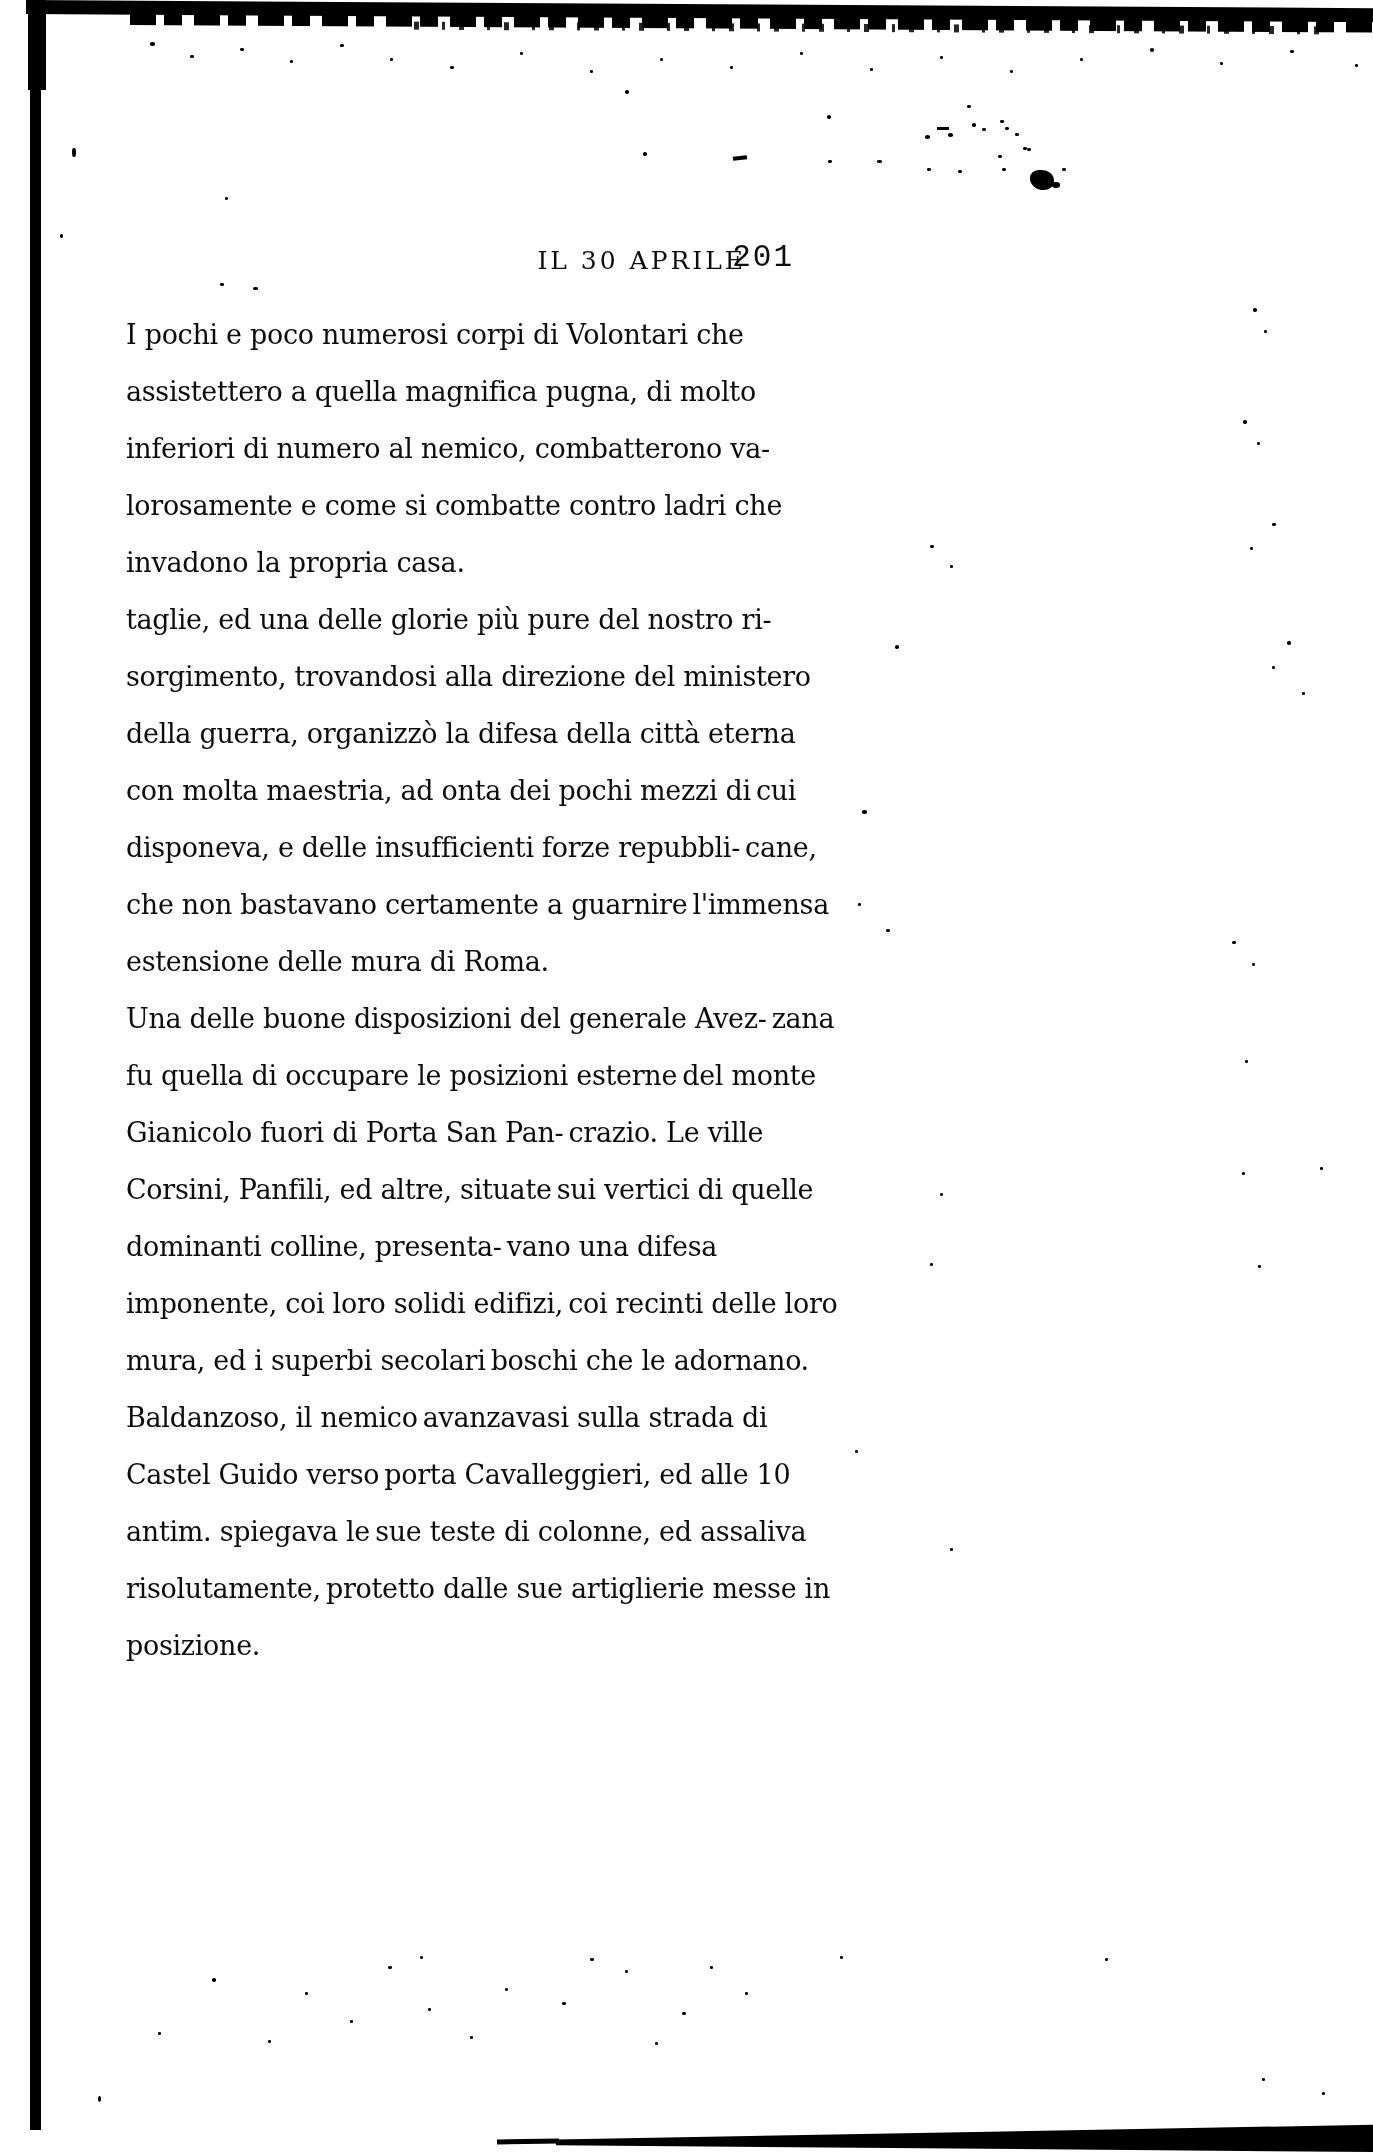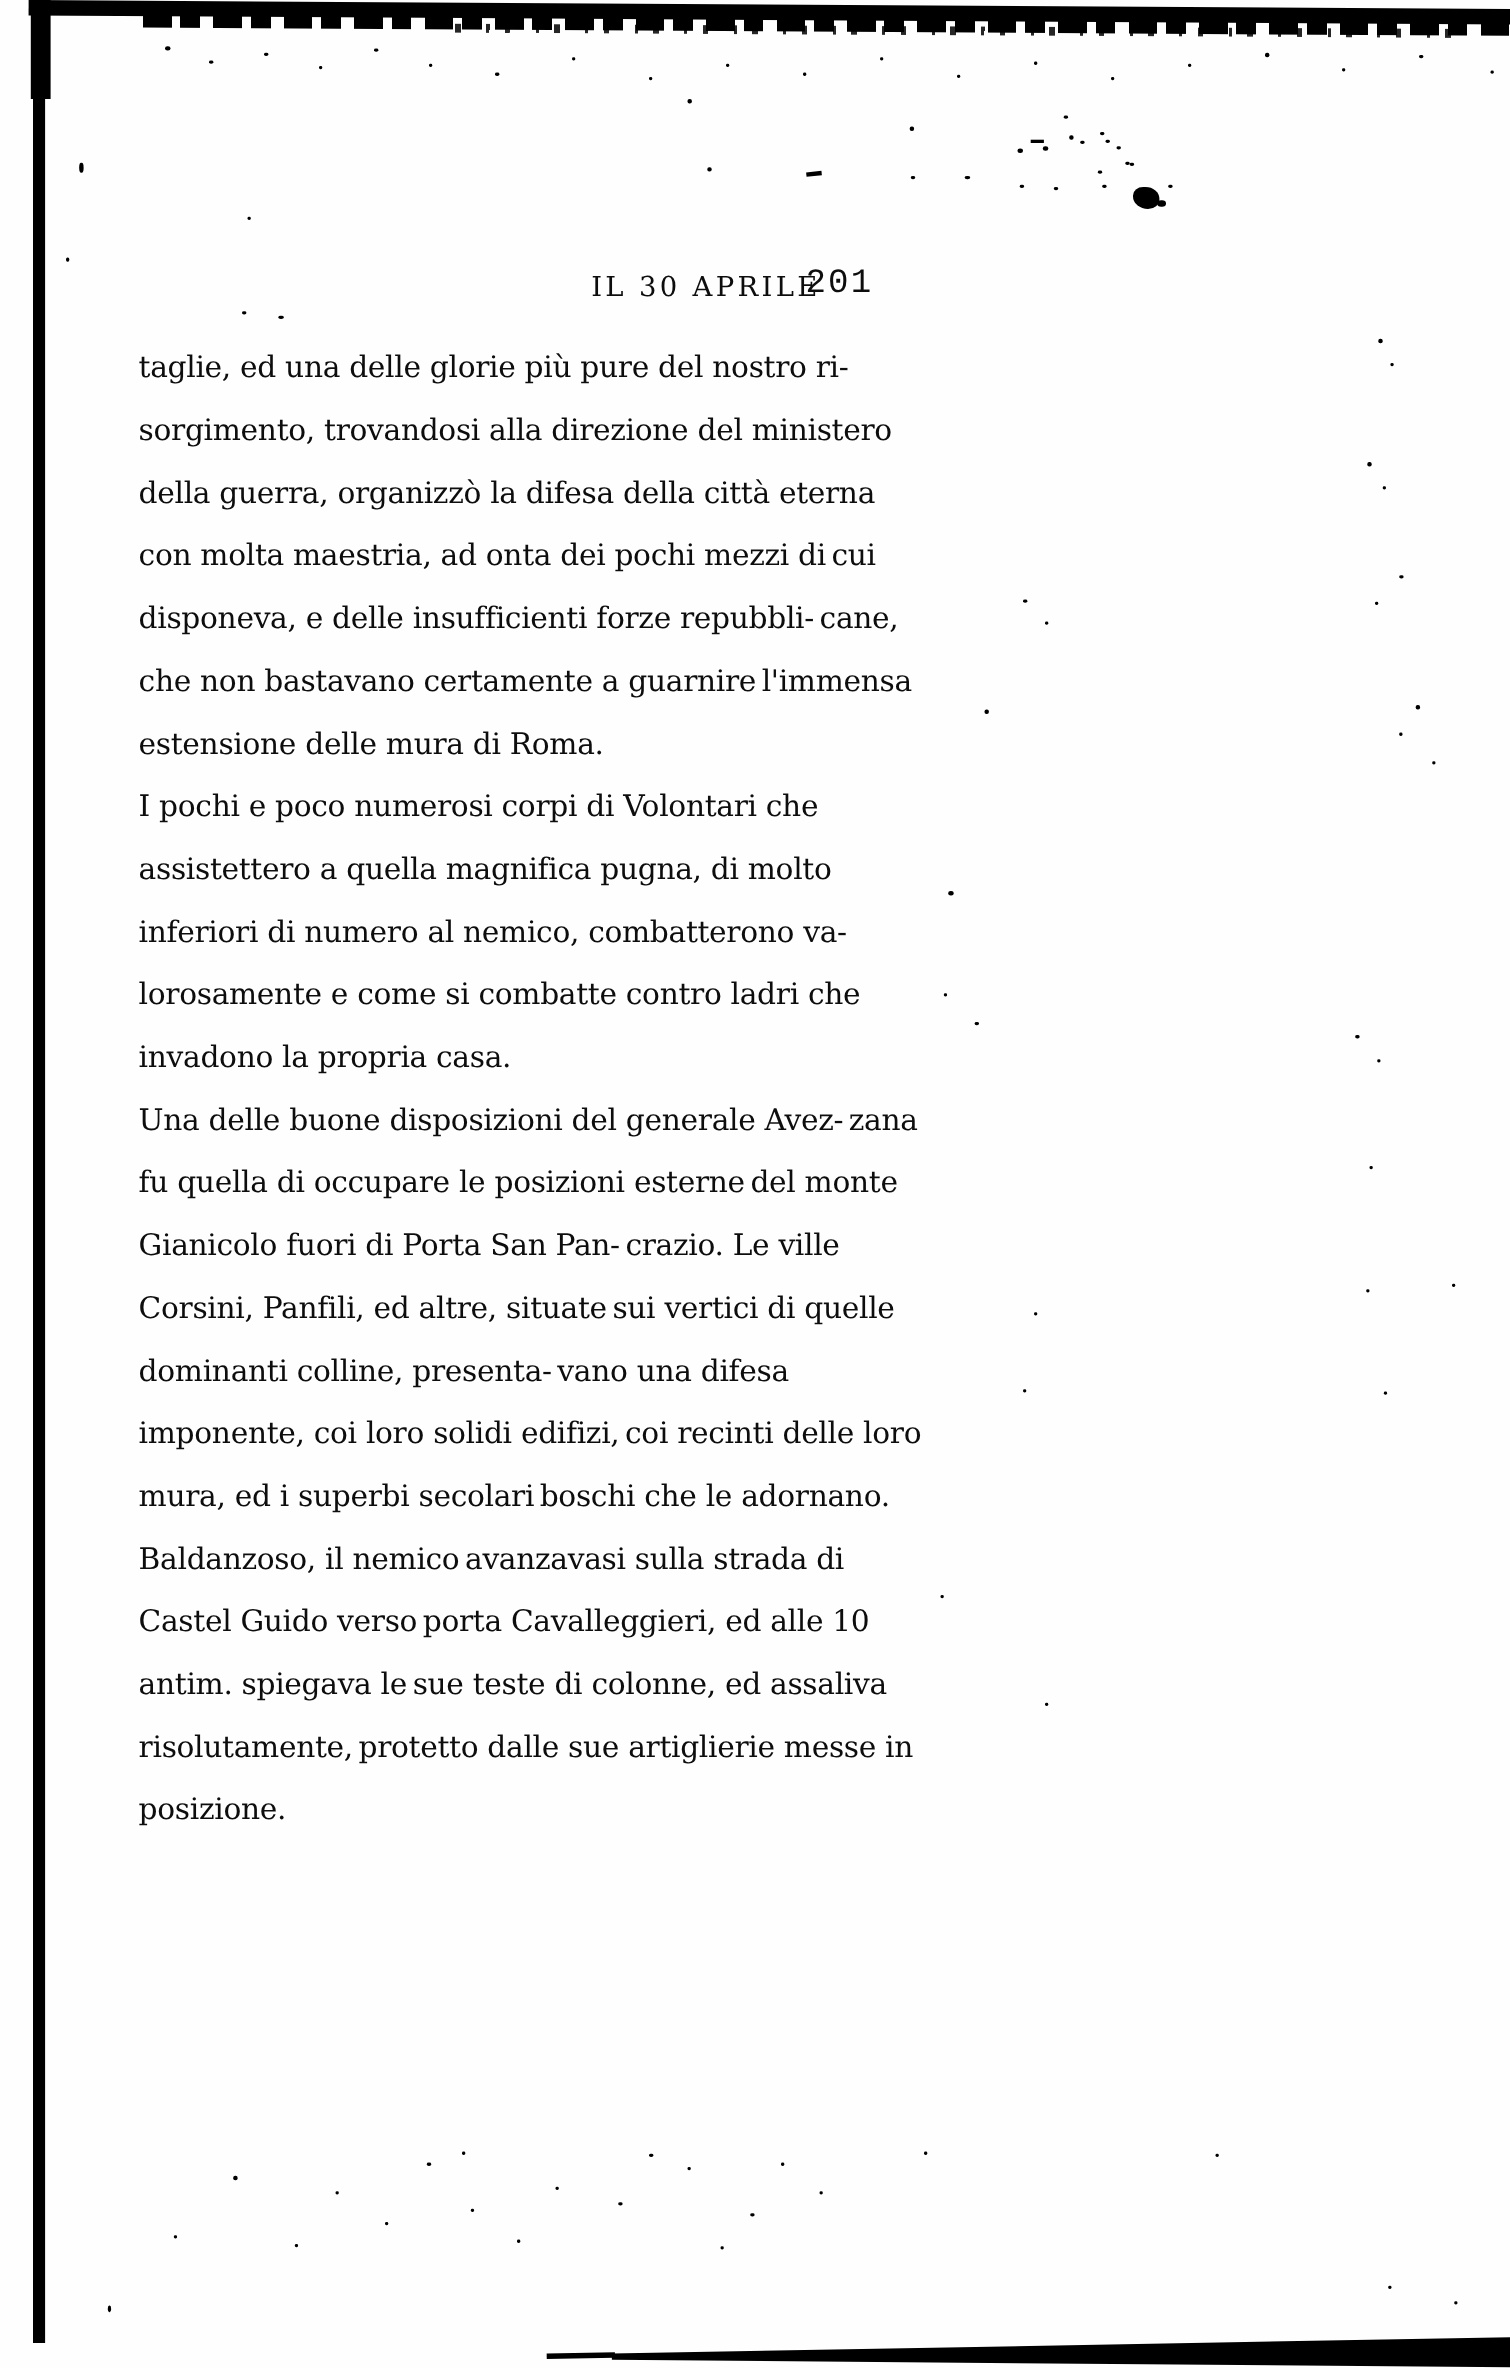--- a/index.html
+++ b/index.html
@@ -58,34 +58,34 @@
   <div class="bottom-bar"></div>
   <div class="bottom-tick"></div>
 
   <div class="text-block">
     <div class="header">
       <div class="running-title">IL 30 APRILE</div>
       <div class="page-number">201</div>
     </div>
     <div class="body-text">
       <p class="para">
+        <span class="line indent">I pochi e poco numerosi corpi di Volontari che</span>
+        <span class="line">assistettero a quella magnifica pugna, di molto</span>
+        <span class="line">inferiori di numero al nemico, combatterono va-</span>
+        <span class="line">lorosamente e come si combatte contro ladri che</span>
+        <span class="line endline">invadono la propria casa.</span>
+      </p>
+      <p class="para">
         <span class="line">taglie, ed una delle glorie più pure del nostro ri-</span>
         <span class="line">sorgimento, trovandosi alla direzione del ministero</span>
         <span class="line">della guerra, organizzò la difesa della città eterna</span>
         <span class="line">con molta maestria, ad onta dei pochi mezzi di</span>
         <span class="line">cui disponeva, e delle insufficienti forze repubbli-</span>
         <span class="line">cane, che non bastavano certamente a guarnire</span>
         <span class="line endline">l'immensa estensione delle mura di Roma.</span>
-      </p>
-      <p class="para">
-        <span class="line indent">I pochi e poco numerosi corpi di Volontari che</span>
-        <span class="line">assistettero a quella magnifica pugna, di molto</span>
-        <span class="line">inferiori di numero al nemico, combatterono va-</span>
-        <span class="line">lorosamente e come si combatte contro ladri che</span>
-        <span class="line endline">invadono la propria casa.</span>
       </p>
       <p class="para">
         <span class="line indent">Una delle buone disposizioni del generale Avez-</span>
         <span class="line">zana fu quella di occupare le posizioni esterne</span>
         <span class="line">del monte Gianicolo fuori di Porta San Pan-</span>
         <span class="line">crazio. Le ville Corsini, Panfili, ed altre, situate</span>
         <span class="line">sui vertici di quelle dominanti colline, presenta-</span>
         <span class="line">vano una difesa imponente, coi loro solidi edifizi,</span>
         <span class="line">coi recinti delle loro mura, ed i superbi secolari</span>
         <span class="line">boschi che le adornano. Baldanzoso, il nemico</span>

